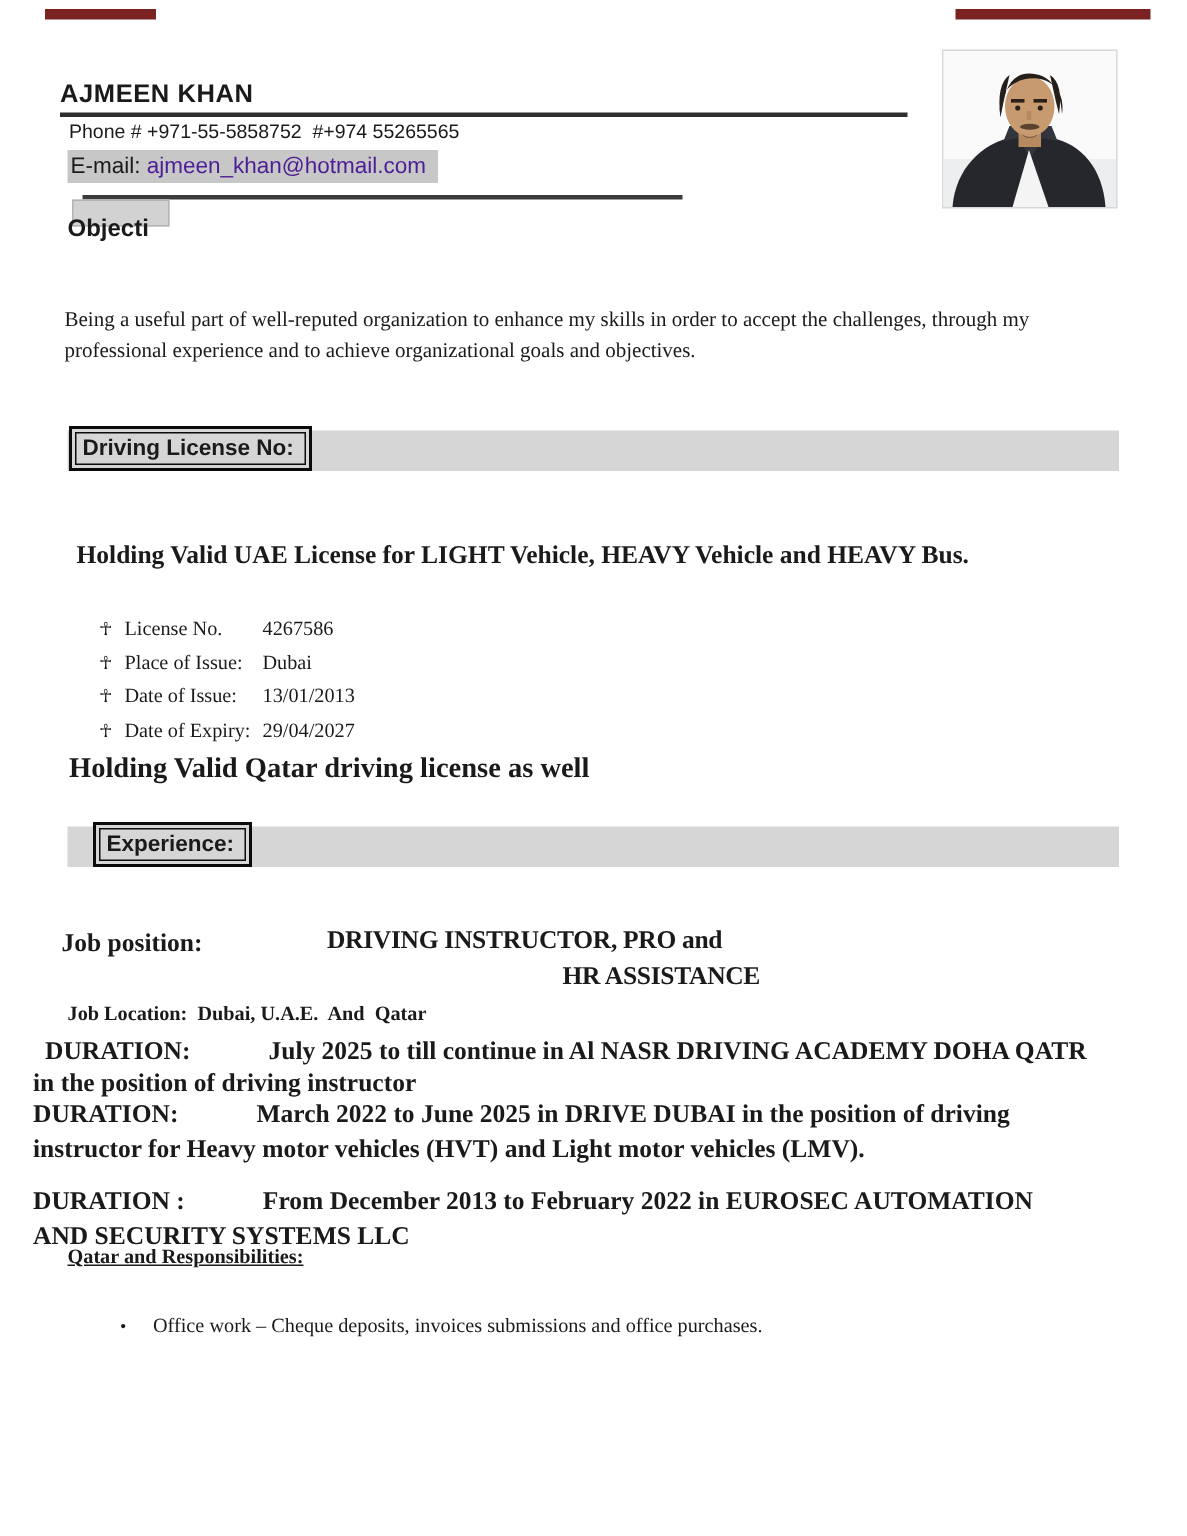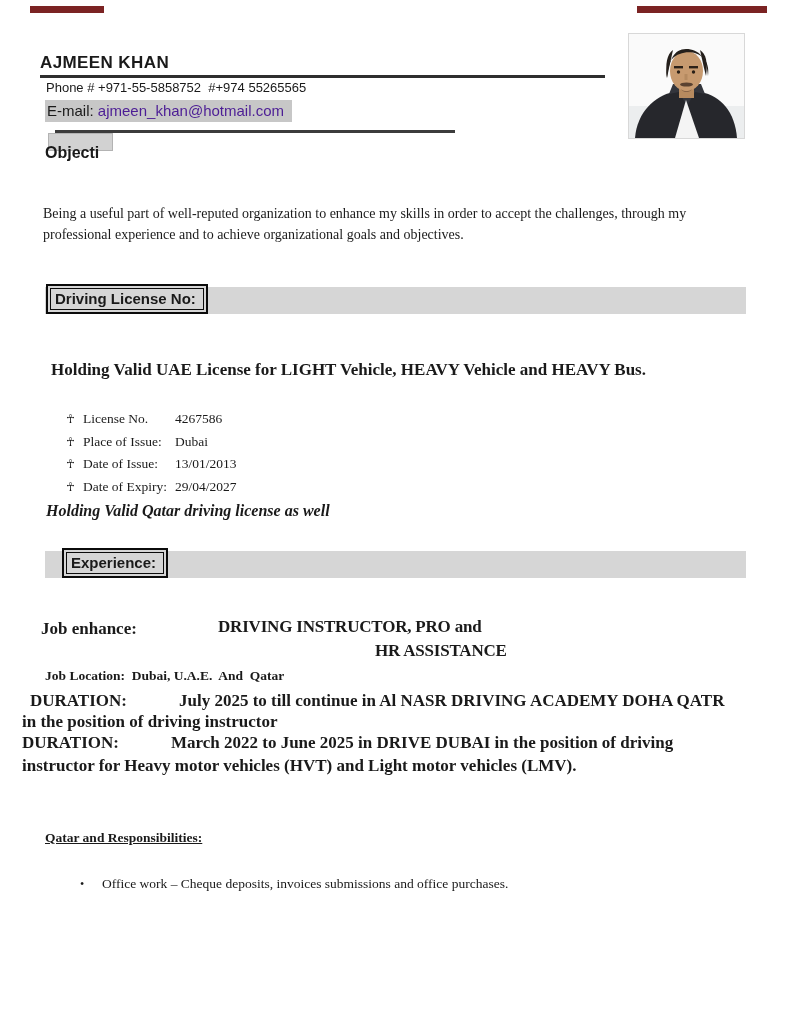--- a/index.html
+++ b/index.html
@@ -46,21 +46,21 @@
 
   
   .uae-heading {
     position:absolute; left:45px; top:357px; width:700px; text-indent:6px;
     font-family:"Liberation Serif", serif; font-weight:bold; font-size:17px; line-height:26px;
   }
   .lic-list { position:absolute; left:66px; top:411px; font-family:"Liberation Serif", serif; font-size:13.5px; }
   .lic-item { height:22.5px; }
   .lic-glyph { display:inline-block; width:17px; font-family:"DejaVu Sans", sans-serif; font-size:12px; }
   .lic-label { display:inline-block; width:92px; }
-  .qatar-note { position:absolute; left:46px; top:502px; font-family:"Liberation Serif", serif; font-size:16px; font-weight:bold;font-style:italic; }
+  .qatar-note { position:absolute; left:46px; top:502px; font-family:"Liberation Serif", serif; font-size:19px; font-weight:bold; }
 
   
   .serifb { font-family:"Liberation Serif", serif; font-weight:bold; }
   .jobpos-row { position:absolute; left:41px; top:617px; width:710px; }
   .jobpos-label { position:absolute; left:0; top:2px; font-size:17px; }
   .jobpos-lines { position:absolute; left:177px; top:0; width:380px; font-size:17px; letter-spacing:-.2px; }
   .jobpos-line2 { margin-left:157px; margin-top:4px; }
   .job-location { position:absolute; left:45px; top:668px; font-size:13.5px; }
 
   .duration { position:absolute; left:22px; width:706px; font-size:17px; line-height:21px; }
@@ -129,31 +129,32 @@
   </div>
 
   <div class="qatar-note">Holding Valid Qatar driving license as well</div>
 
   <div class="graybar bar2"></div>
   <div class="secbox-outer box2">
     <div class="secbox-inner">Experience:</div>
   </div>
 
   <div class="jobpos-row">
-    <div class="jobpos-label serifb">Job enhance:</div>
+    <div class="jobpos-label serifb">Job position:</div>
     <div class="jobpos-lines serifb">
       <div>DRIVING INSTRUCTOR, PRO and</div>
       <div class="jobpos-line2">HR ASSISTANCE</div>
     </div>
   </div>
 
   <div class="job-location serifb pre">Job Location:  Dubai, U.A.E.  And  Qatar</div>
 
   <div class="duration dur1 serifb"><span>DURATION:</span><span class="dur-gap"></span><span class="dur-body">July 2025 to till continue in Al NASR DRIVING ACADEMY DOHA QATR in the position of driving instructor</span></div>
 
   <div class="duration dur2 serifb"><span>DURATION:</span><span class="dur-gap"></span><span class="dur-body">March 2022 to June 2025 in DRIVE DUBAI in the position of driving instructor for Heavy motor vehicles (HVT) and Light motor vehicles (LMV).</span></div>
 
+  <div class="duration dur3 serifb"><span>DURATION :</span><span class="dur-gap"></span><span class="dur-body">From December 2013 to February 2022 in EUROSEC AUTOMATION AND SECURITY SYSTEMS LLC</span></div>
 
   <div class="duties-heading serifb">Qatar and Responsibilities:</div>
 
   <div class="duty-row"><span class="duty-bullet">•</span><span>Office work – Cheque deposits, invoices submissions and office purchases.</span></div>
 
 </div>
 
 </body></html>

